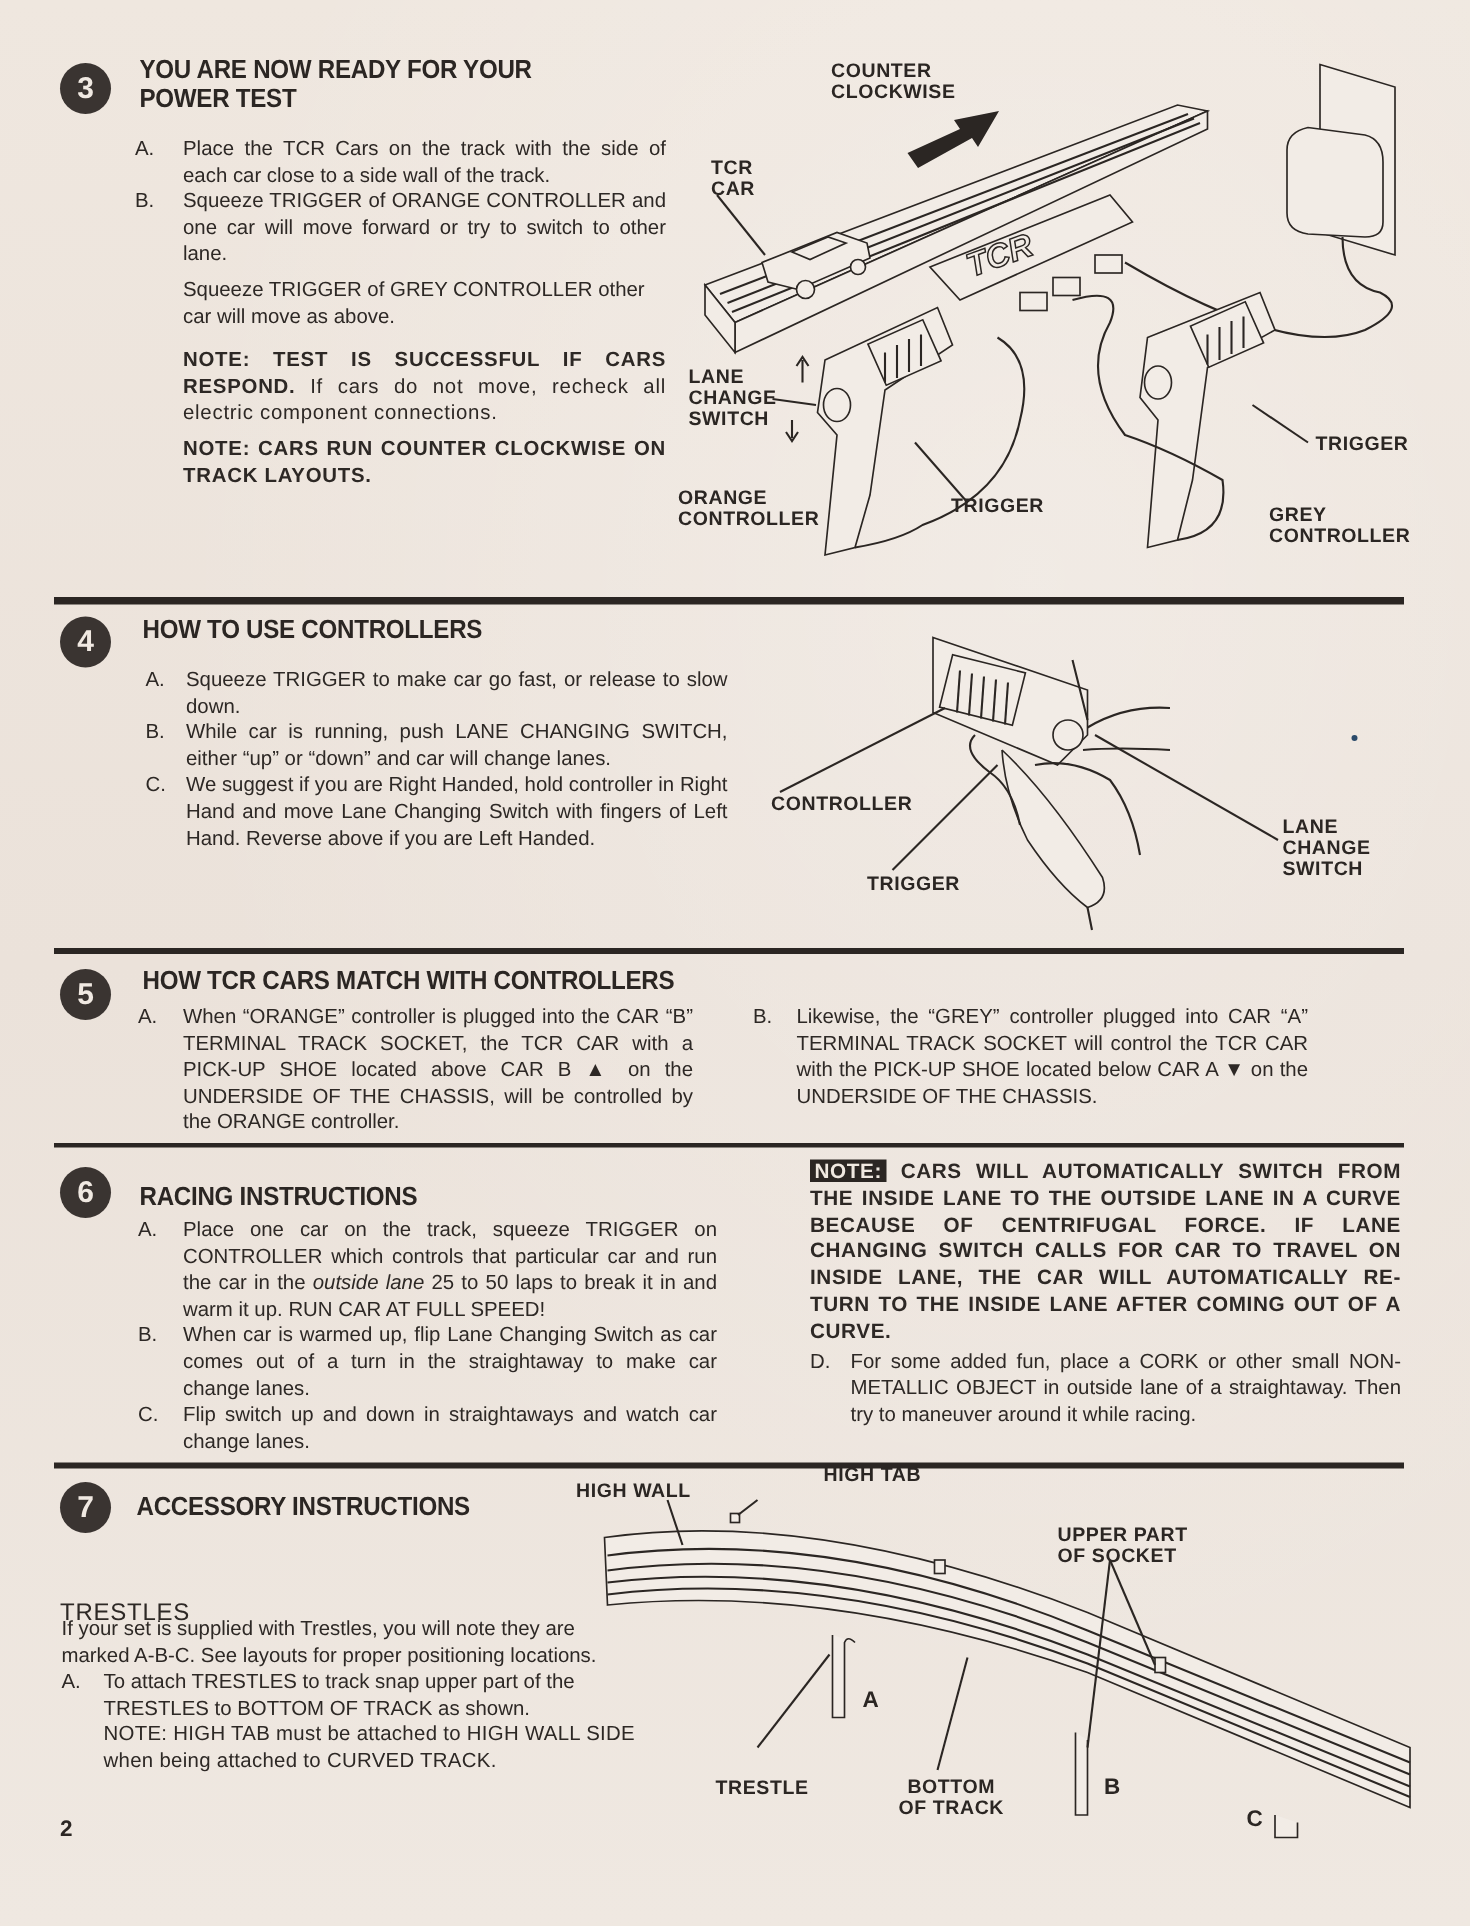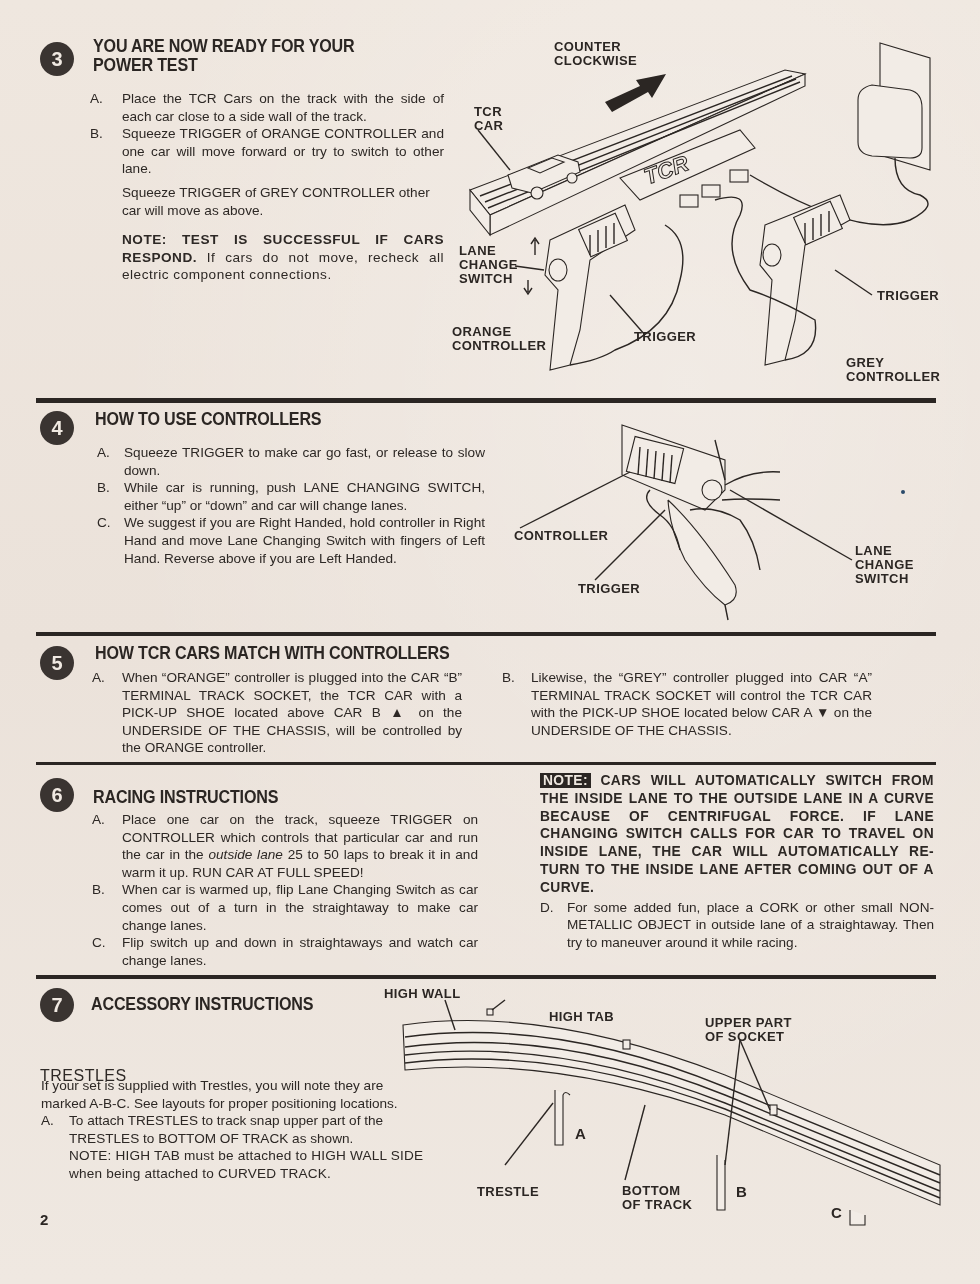--- a/index.html
+++ b/index.html
@@ -62,20 +62,21 @@
     <div class="item">
       <span class="lbl">B.</span>
       <span class="txt">Squeeze TRIGGER of ORANGE CONTROLLER and one car will move forward or try to switch to other lane.</span>
     </div>
     <div class="gap"></div>
     <p class="indent" style="padding-right:14px">Squeeze TRIGGER of GREY CONTROLLER other car will move as above.</p>
     <div class="gap"></div>
     <div class="gap"></div>
     <p class="indent note"><b>NOTE: TEST IS SUCCESSFUL IF CARS RESPOND.</b><span> If cars do not move, recheck all electric component connections.</span></p>
     <div class="gap"></div>
+    <p class="indent note" style="font-weight:bold;">NOTE: CARS RUN COUNTER CLOCKWISE ON TRACK LAYOUTS.</p>
   </div>
 
   <svg style="left:440px;top:30px;" width="520" height="360" viewBox="0 0 520 360">
 
     <polygon points="165,72 200,56 196,50 226,44 212,68 208,62 172,82" fill="#2b2623"></polygon>
 
     <polygon class="ln2" points="30,160 345,40 365,44 50,185"></polygon>
     <polygon class="ln2" points="50,185 365,44 365,56 50,205"></polygon>
     <line class="ln" x1="40" y1="166" x2="352" y2="46"></line>
     <line class="ln" x1="45" y1="172" x2="356" y2="49"></line>
@@ -144,21 +145,21 @@
     <div>LANE</div>
     <div>CHANGE</div>
     <div>SWITCH</div>
   </div>
   <div class="lbl-diag" style="left:452px;top:325px;">
     <div>ORANGE</div>
     <div>CONTROLLER</div>
   </div>
   <div class="lbl-diag" style="left:634px;top:330px;">TRIGGER</div>
   <div class="lbl-diag" style="left:877px;top:289px;">TRIGGER</div>
-  <div class="lbl-diag" style="left:846px;top:356px;">
+  <div class="lbl-diag" style="left:846px;top:336px;">
     <div>GREY</div>
     <div>CONTROLLER</div>
   </div>
 
   <div class="rule" style="top:398px;"></div>
 
   <div class="badge" style="left:40px;top:411px;">4</div>
   <div class="heading" style="left:95px;top:410px;">HOW TO USE CONTROLLERS</div>
   <div class="block" style="left:97px;top:444px;width:388px;">
     <div class="item">
@@ -283,27 +284,27 @@
     <rect class="ln2" x="228" y="45" width="7" height="9"></rect>
     <rect class="ln2" x="375" y="110" width="7" height="10"></rect>
     <line class="ln" x1="50" y1="5" x2="60" y2="35"></line>
     <line class="ln" x1="110" y1="5" x2="97" y2="15"></line>
     <line class="ln" x1="110" y1="170" x2="158" y2="108"></line>
     <line class="ln" x1="230" y1="185" x2="250" y2="110"></line>
     <line class="ln" x1="345" y1="45" x2="330" y2="170"></line>
     <line class="ln" x1="345" y1="45" x2="375" y2="115"></line>
   </svg>
   <div class="lbl-diag" style="left:384px;top:987px;">HIGH WALL</div>
-  <div class="lbl-diag" style="left:525px;top:1010px;padding-left:24px;">HIGH TAB</div>
+  <div class="lbl-diag" style="left:525px;top:976px;padding-left:24px;">HIGH TAB</div>
   <div class="lbl-diag" style="left:705px;top:1016px;">
     <div>UPPER PART</div>
     <div>OF SOCKET</div>
   </div>
   <div class="lbl-diag" style="left:477px;top:1150px;margin-top:35px;">TRESTLE</div>
-  <div class="lbl-diag" style="left:622px;top:1184px;">
+  <div class="lbl-diag" style="left:599px;top:1184px;text-align:center;">
     <div>BOTTOM</div>
     <div>OF TRACK</div>
   </div>
   <div class="lbl-diag" style="left:575px;top:1127px;font-size:15px;">A</div>
   <div class="lbl-diag" style="left:736px;top:1185px;font-size:15px;">B</div>
   <div class="lbl-diag" style="left:831px;top:1206px;font-size:15px;">C</div>
 
   <div class="pagenum" style="left:40px;top:1211px;">2</div>
 </div>
 

